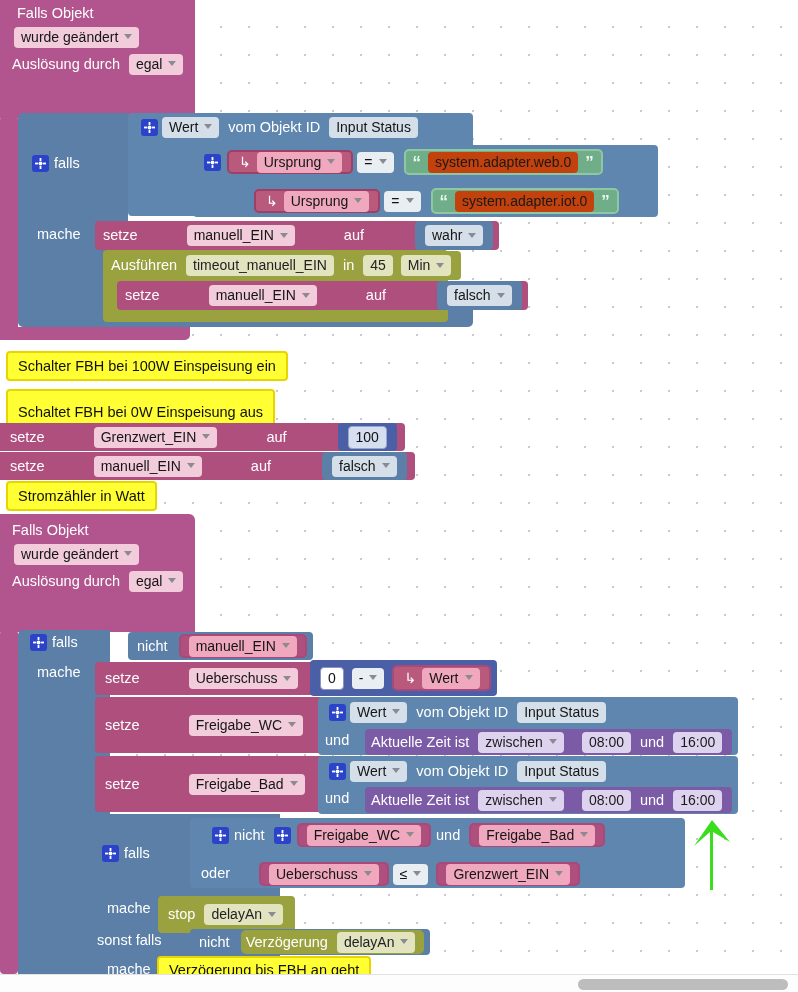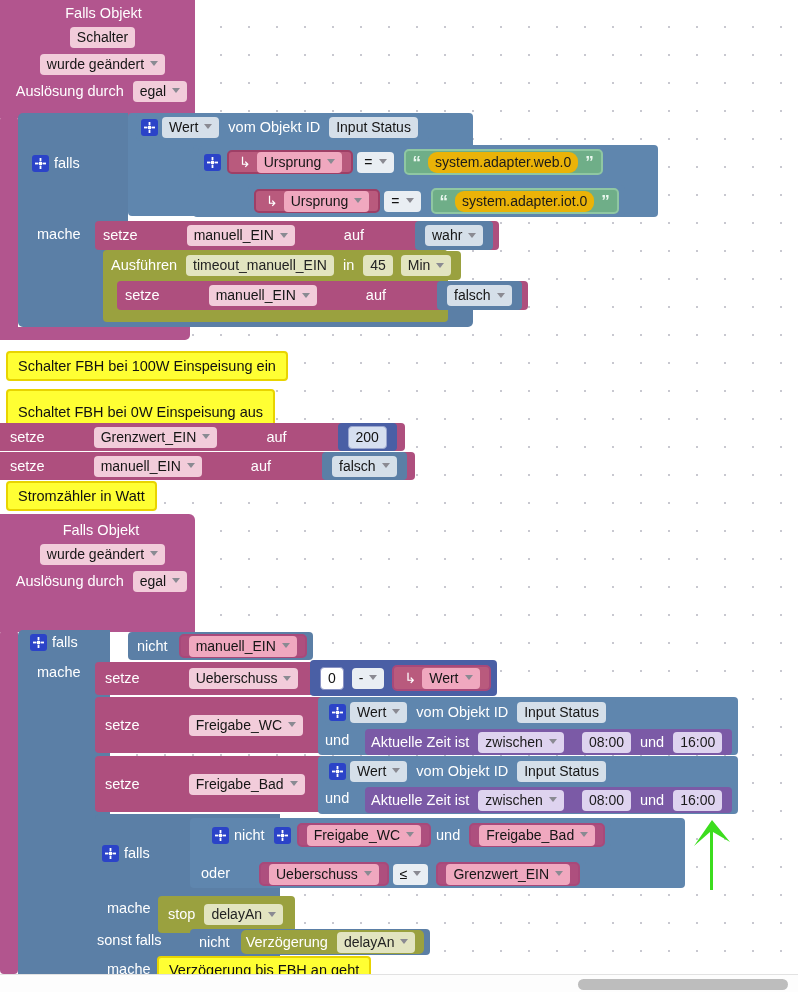--- a/index.html
+++ b/index.html
@@ -21,21 +21,21 @@
   .blk {
     position: absolute;
     border-radius: 4px;
     color: #ffffff;
     font-size: 14.5px;
     line-height: 1;
     white-space: nowrap;
     display: flex;
     align-items: center;
   }
-  .row { display: flex; align-items: center; white-space: nowrap; justify-content: center; }
+  .row { display: flex; align-items: center; white-space: nowrap; }
 
   
   .c-pink   { background: #b2558e; }   
   .c-pink2  { background: #ae4f7e; gap: 40px; }
   .c-rose   { background: #b95a7d; }
   .c-blue   { background: #5b7fa6; }   
   .c-blue2  { background: #5f86ae; }
   .c-navy   { background: #4a5fa5; }   
   .c-green  { background: #6fae88; }   
   .c-olive  { background: #9aa13f; }   
@@ -47,21 +47,21 @@
     display: inline-flex; align-items: center;
     background: #f0c8d8;
     color: #151515;
     border-radius: 4px;
     padding: 3px 7px 4px 7px;
     font-size: 14px;
     margin: 0 4px;
   }
   .fld.light   { background: #f2ccda; }
   .fld.bluef   { background: #d5dfe9; color:#151515; }
-  .fld.greenf  { background: #eab308; color:#1a1a1a;border-radius:9px; }
+  .fld.greenf  { background: #c2410c; color:#1a1a1a; }
   .fld.olivef  { background: #e2e4c0; color:#222; }
   .fld.purplef { background: #ded3ef; color:#1a1a1a; }
   .fld.graysh  { background: #e9eef3; color:#111; }
   .fld.whitebox{ background: #ffffff; color:#111; border:1px solid #8a93c4; }
   .fld.rosef   { background: #f0a8bf; color:#151515; }
 
   .caret {
     display:inline-block; margin-left:6px;
     width:0;height:0;
     border-left:4px solid transparent;
@@ -96,23 +96,20 @@
 
   
   #greenarrow { position:absolute; left:686px; top:812px; width:60px; height:80px; }
 </style>
 </head>
 <body>
 
 <div class="blk c-pink" style="left:0px; top:-6px; width:195px; height:124px; border-radius:0 6px 0 0; display:block; padding:8px 0 0 0;">
   <div class="row" style="padding:4px 0 0 12px;">
     <span class="lbl">Falls Objekt</span>
-  </div>
-  <div class="row" style="padding:6px 0 0 10px;">
-    <span class="fld light">Schalter</span>
   </div>
   <div class="row" style="padding:6px 0 0 10px;">
     <span class="fld light">
       <span>wurde geändert</span>
       <span class="caret"></span>
     </span>
   </div>
   <div class="row" style="padding:6px 0 0 12px;">
     <span class="lbl" style="padding-left:0">Auslösung durch</span>
     <span class="fld light">
@@ -274,21 +271,21 @@
 </div>
 
 <div class="blk c-pink2" style="left:0px; top:423px; height:28px; padding:0 8px 0 10px; border-radius:0 4px 4px 0;">
   <span class="lbl" style="padding-left:0">setze</span>
   <span class="fld light">
     <span>Grenzwert_EIN</span>
     <span class="caret"></span>
   </span>
   <span class="lbl">auf</span>
   <span class="blk c-navy" style="position:relative;left:0;top:0;height:28px;padding:0 6px;border-radius:4px;margin-left:6px;">
-    <span class="fld whitebox" style="background:#d6dff0;border-color:#9aa6cf;">200</span>
+    <span class="fld whitebox" style="background:#d6dff0;border-color:#9aa6cf;">100</span>
   </span>
 </div>
 
 <div class="blk c-pink2" style="left:0px; top:452px; height:28px; padding:0 8px 0 10px; border-radius:0 4px 4px 0;">
   <span class="lbl" style="padding-left:0">setze</span>
   <span class="fld light">
     <span>manuell_EIN</span>
     <span class="caret"></span>
   </span>
   <span class="lbl">auf</span>

